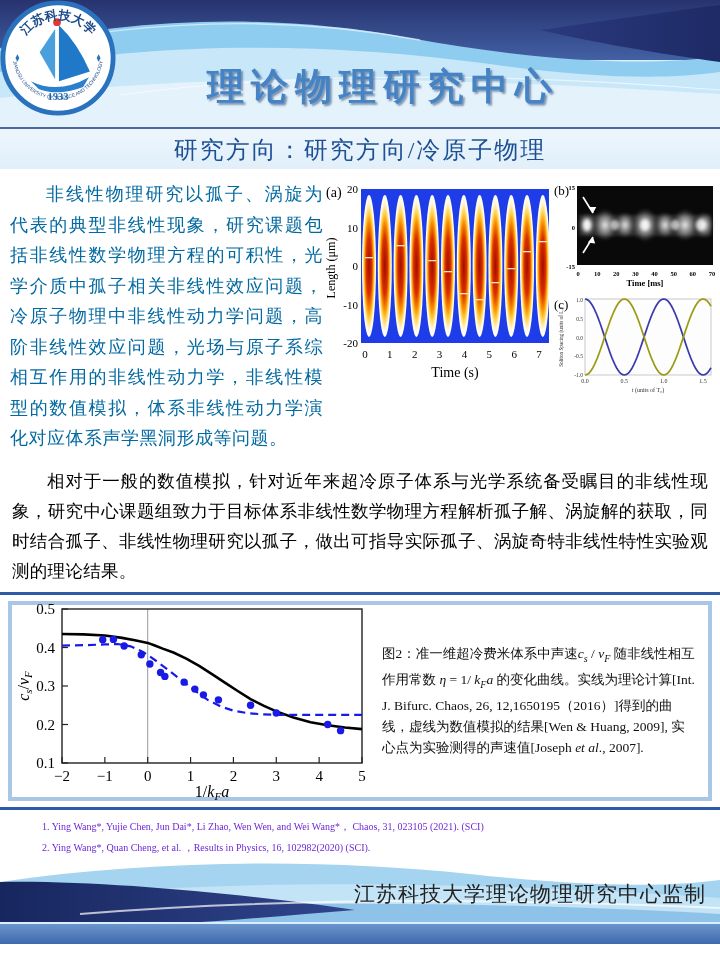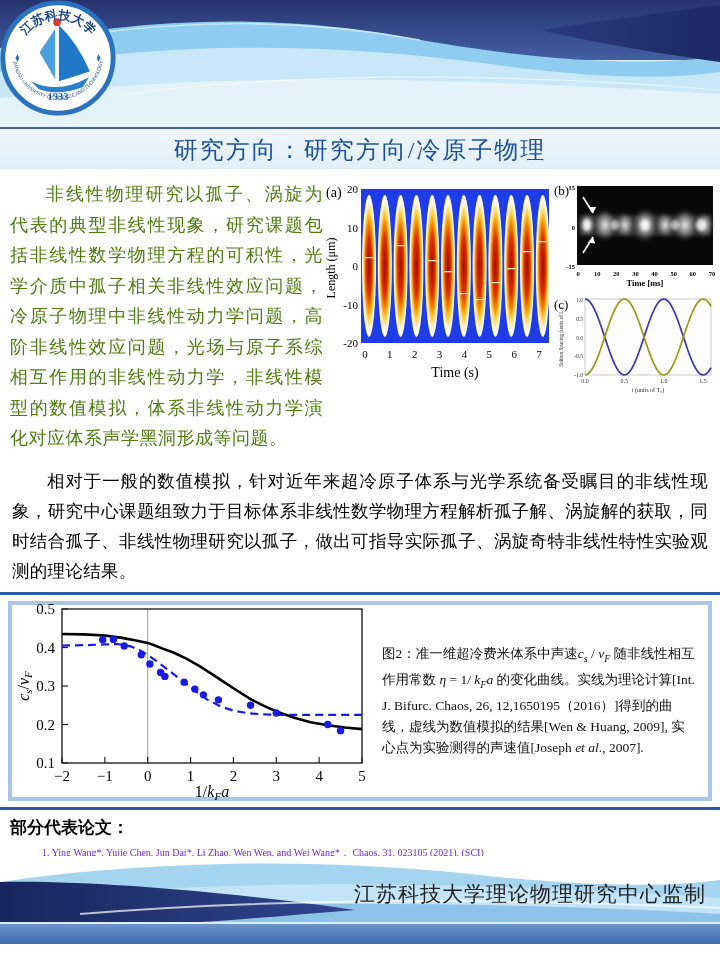--- a/index.html
+++ b/index.html
@@ -24,21 +24,21 @@
     width:720px; height:42px; line-height:42px; text-align:center;
     background:linear-gradient(#eef6fc,#e0effa);
     border-top:2px solid #49689f;
     font-family:"Liberation Serif", serif;
     font-size:24px; color:#1d4f94; letter-spacing:2px; font-weight:500;
   }
   
   .intro-row { display:flex; padding:10px 4px 0 10px; }
   .intro-text {
     width:314px; font-size:18px; line-height:30.5px; text-align:justify;
-    text-indent:2em; color:#4d7c0f; letter-spacing:.5px;
+    text-indent:2em; color:#0369a1; letter-spacing:.5px;
   }
   .fig1 { position:relative; width:392px; height:240px; margin-left:2px; }
   .fig1 .pa { position:absolute; left:0; top:2px; }
   .fig1 .pb { position:absolute; left:228px; top:2px; }
   .fig1 .pc { position:absolute; left:228px; top:112px; }
   .fig1-caption {
     position:absolute; left:0; bottom:2px; width:392px; text-align:center;
     font-size:15px; color:#000;
   }
   
@@ -117,20 +117,21 @@
       <text font-family="'Liberation Serif', serif" font-size="13" font-weight="bold" fill="#1a4a8a">
         <textPath href="#arcTop" startOffset="50%" text-anchor="middle">江苏科技大学</textPath>
       </text>
       <text font-family="'Liberation Sans', sans-serif" font-size="5" fill="#1a4a8a">
         <textPath href="#arcBottom" startOffset="50%" text-anchor="middle">JIANGSU UNIVERSITY OF SCIENCE AND TECHNOLOGY</textPath>
       </text>
       <polygon points="16,60 18,64 20,60 18,56" fill="#2a72bd"></polygon>
       <polygon points="100,60 102,64 104,60 102,56" fill="#2a72bd"></polygon>
     </svg>
 
+    <div class="main-title">理论物理研究中心</div>
   </div>
 
   <div class="subtitle-band">研究方向：研究方向/冷原子物理</div>
 
   <div class="intro-row">
     <div class="intro-text">非线性物理研究以孤子、涡旋为代表的典型非线性现象，研究课题包括非线性数学物理方程的可积性，光学介质中孤子相关非线性效应问题，冷原子物理中非线性动力学问题，高阶非线性效应问题，光场与原子系综相互作用的非线性动力学，非线性模型的数值模拟，体系非线性动力学演化对应体系声学黑洞形成等问题。</div>
 
     <div class="fig1">
 
       <svg class="pa" width="228" height="202" viewBox="0 0 228 202">
@@ -325,21 +326,20 @@
         <circle cx="326.57142857142856" cy="129.66" r="3.7" fill="#1a1ae6"></circle>
         <text transform="rotate(-90 15 85)" x="15" y="85" text-anchor="middle" font-size="16" font-family="'Liberation Serif', serif"><tspan font-style="italic">c</tspan><tspan font-style="italic" font-size="11" dy="3">s</tspan><tspan dy="-3">/</tspan><tspan font-style="italic">v</tspan><tspan font-style="italic" font-size="11" dy="3">F</tspan></text>
         <text x="198" y="196" text-anchor="middle" font-size="16" font-family="'Liberation Serif', serif"><tspan>1/</tspan><tspan font-style="italic">k</tspan><tspan font-style="italic" font-size="11" dy="3">F</tspan><tspan font-style="italic" dy="-3">a</tspan></text>
       </svg>
     <div class="fig2-caption"><span>图2：准一维超冷费米体系中声速</span><span class="it">c</span><sub class="it">s</sub><span> / </span><span class="it">v</span><sub class="it">F</sub><span> 随非线性相互作用常数 </span><span class="it">η</span><span> = 1/ </span><span class="it">k</span><sub class="it">F</sub><span class="it">a</span><span> 的变化曲线。实线为理论计算[Int.  J. Bifurc.  Chaos, 26, 12,1650195（2016）]得到的曲线，虚线为数值模拟的结果[Wen  &amp; Huang, 2009],  实心点为实验测得的声速值[Joseph </span><span class="it">et al</span><span>., 2007].</span></div>
   </div>
 
   <div class="divider"></div>
 
   <div class="pubs">
-    <div class="pubs-heading">部分代表论文：</div>
     <div id="pub-list">
         <div class="pub-item">1. Ying Wang*, Yujie Chen, Jun Dai*, Li Zhao, Wen Wen, and Wei Wang*，  Chaos,  31, 023105 (2021). (SCI)</div>
         <div class="pub-item">2. Ying Wang*, Quan Cheng, et al. ，Results in Physics, 16, 102982(2020) (SCI).</div>
         <div class="pub-item">3.,Ying Wang*, Shuyu Zhou，Communications in Theoretical Physics, 70,2,132-136 (2018)(SCI)</div>
         <div class="pub-item">4. Ying Wang*, Yu Zhou, Shuyu Zhou, Yongsheng Zhang, Phys. Rev. E, 94, 012225 (2016) (SCI)</div>
         <div class="pub-item">5. Ying Wang, Shaohong Li, Jiyuan Guo, Qingchun Zhou, Yu Zhou*, et al. , International Journal of Bifurcation and Chaos, 26, 12：1650195（2016）(SCI)</div>
       </div>
   </div>
 
   <div class="footer">

